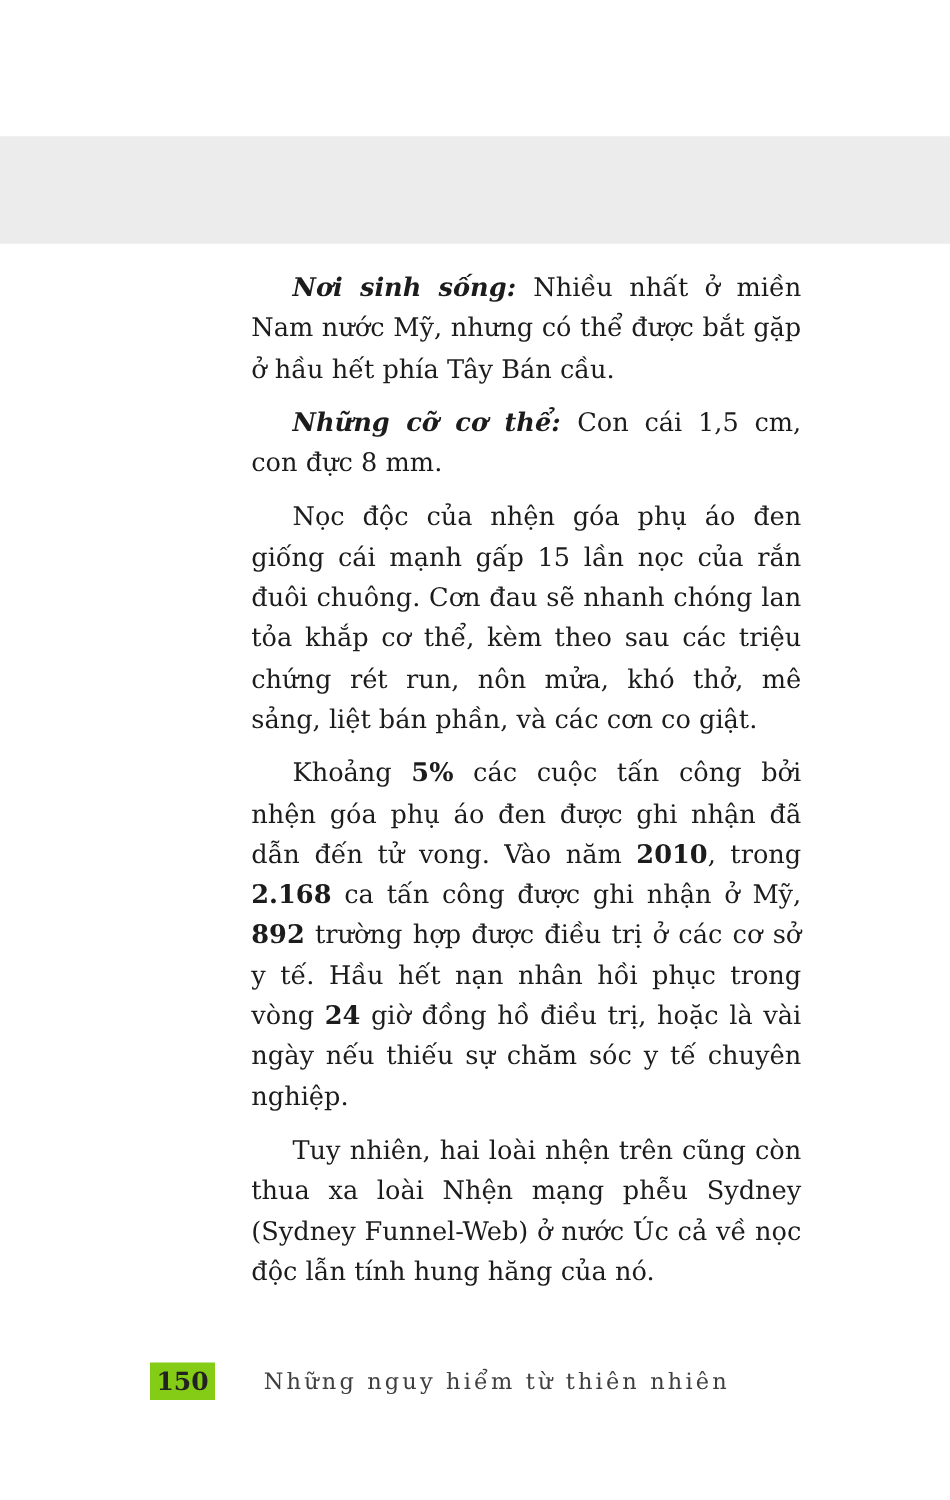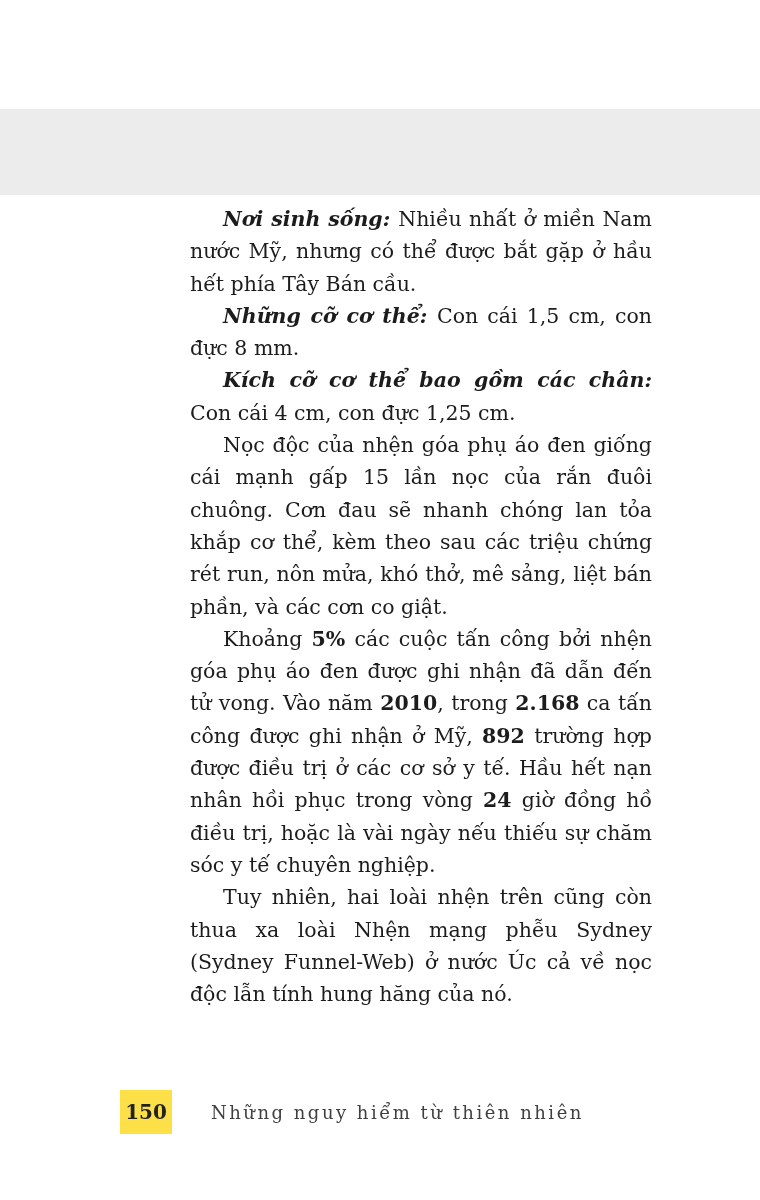--- a/index.html
+++ b/index.html
@@ -26,65 +26,64 @@
     position: absolute;
     left: 190px;
     top: 203px;
     width: 462px;
     color: #1c1c1c;
     font-size: 20.5px;
     line-height: 32.3px;
     text-align: justify;
   }
   .para {
-    margin: 0;
+    margin: 11px;
     text-indent: 33px;
   }
   .bold-italic {
     font-weight: bold;
     font-style: italic;
   }
   .bold {
     font-weight: bold;
   }
   .footer {
     position: absolute;
     left: 120px;
     top: 1090px;
     display: flex;
     align-items: center;
   }
   .page-number {
-    background: #fde047;
+    background: #84cc16;
     color: #222222;
     font-weight: bold;
     font-size: 20px;
     min-width: 52px;
-    height: 44px;
+    height: 30px;
     display: flex;
     align-items: center;
     justify-content: center;
   }
   .footer-title {
     margin-left: 39px;
     font-size: 18px;
     color: #3f3f3f;
     letter-spacing: 2.5px;
     white-space: nowrap;
   }
 </style>
 </head>
 <body>
 
 <div class="top-band"></div>
 
 <div class="body-text">
     <p class="para"><span class="bold-italic">Nơi sinh sống: </span><span>Nhiều nhất ở miền Nam nước Mỹ, nhưng có thể được bắt gặp ở hầu hết phía Tây Bán cầu.</span></p>
     <p class="para"><span class="bold-italic">Những cỡ cơ thể: </span><span>Con cái 1,5 cm, con đực 8 mm.</span></p>
-    <p class="para"><span class="bold-italic">Kích cỡ cơ thể bao gồm các chân: </span><span>Con cái 4 cm, con đực 1,25 cm.</span></p>
     <p class="para"><span>Nọc độc của nhện góa phụ áo đen giống cái mạnh gấp 15 lần nọc của rắn đuôi chuông. Cơn đau sẽ nhanh chóng lan tỏa khắp cơ thể, kèm theo sau các triệu chứng rét run, nôn mửa, khó thở, mê sảng, liệt bán phần, và các cơn co giật.</span></p>
     <p class="para"><span>Khoảng </span><span class="bold">5%</span><span> các cuộc tấn công bởi nhện góa phụ áo đen được ghi nhận đã dẫn đến tử vong. Vào năm </span><span class="bold">2010</span><span>, trong </span><span class="bold">2.168</span><span> ca tấn công được ghi nhận ở Mỹ, </span><span class="bold">892</span><span> trường hợp được điều trị ở các cơ sở y tế. Hầu hết nạn nhân hồi phục trong vòng </span><span class="bold">24</span><span> giờ đồng hồ điều trị, hoặc là vài ngày nếu thiếu sự chăm sóc y tế chuyên nghiệp.</span></p>
     <p class="para"><span>Tuy nhiên, hai loài nhện trên cũng còn thua xa loài Nhện mạng phễu Sydney (Sydney Funnel-Web) ở nước Úc cả về nọc độc lẫn tính hung hăng của nó.</span></p>
   </div>
 
 <div class="footer">
   <div class="page-number">150</div>
   <div class="footer-title">Những nguy hiểm từ thiên nhiên</div>
 </div>
 

